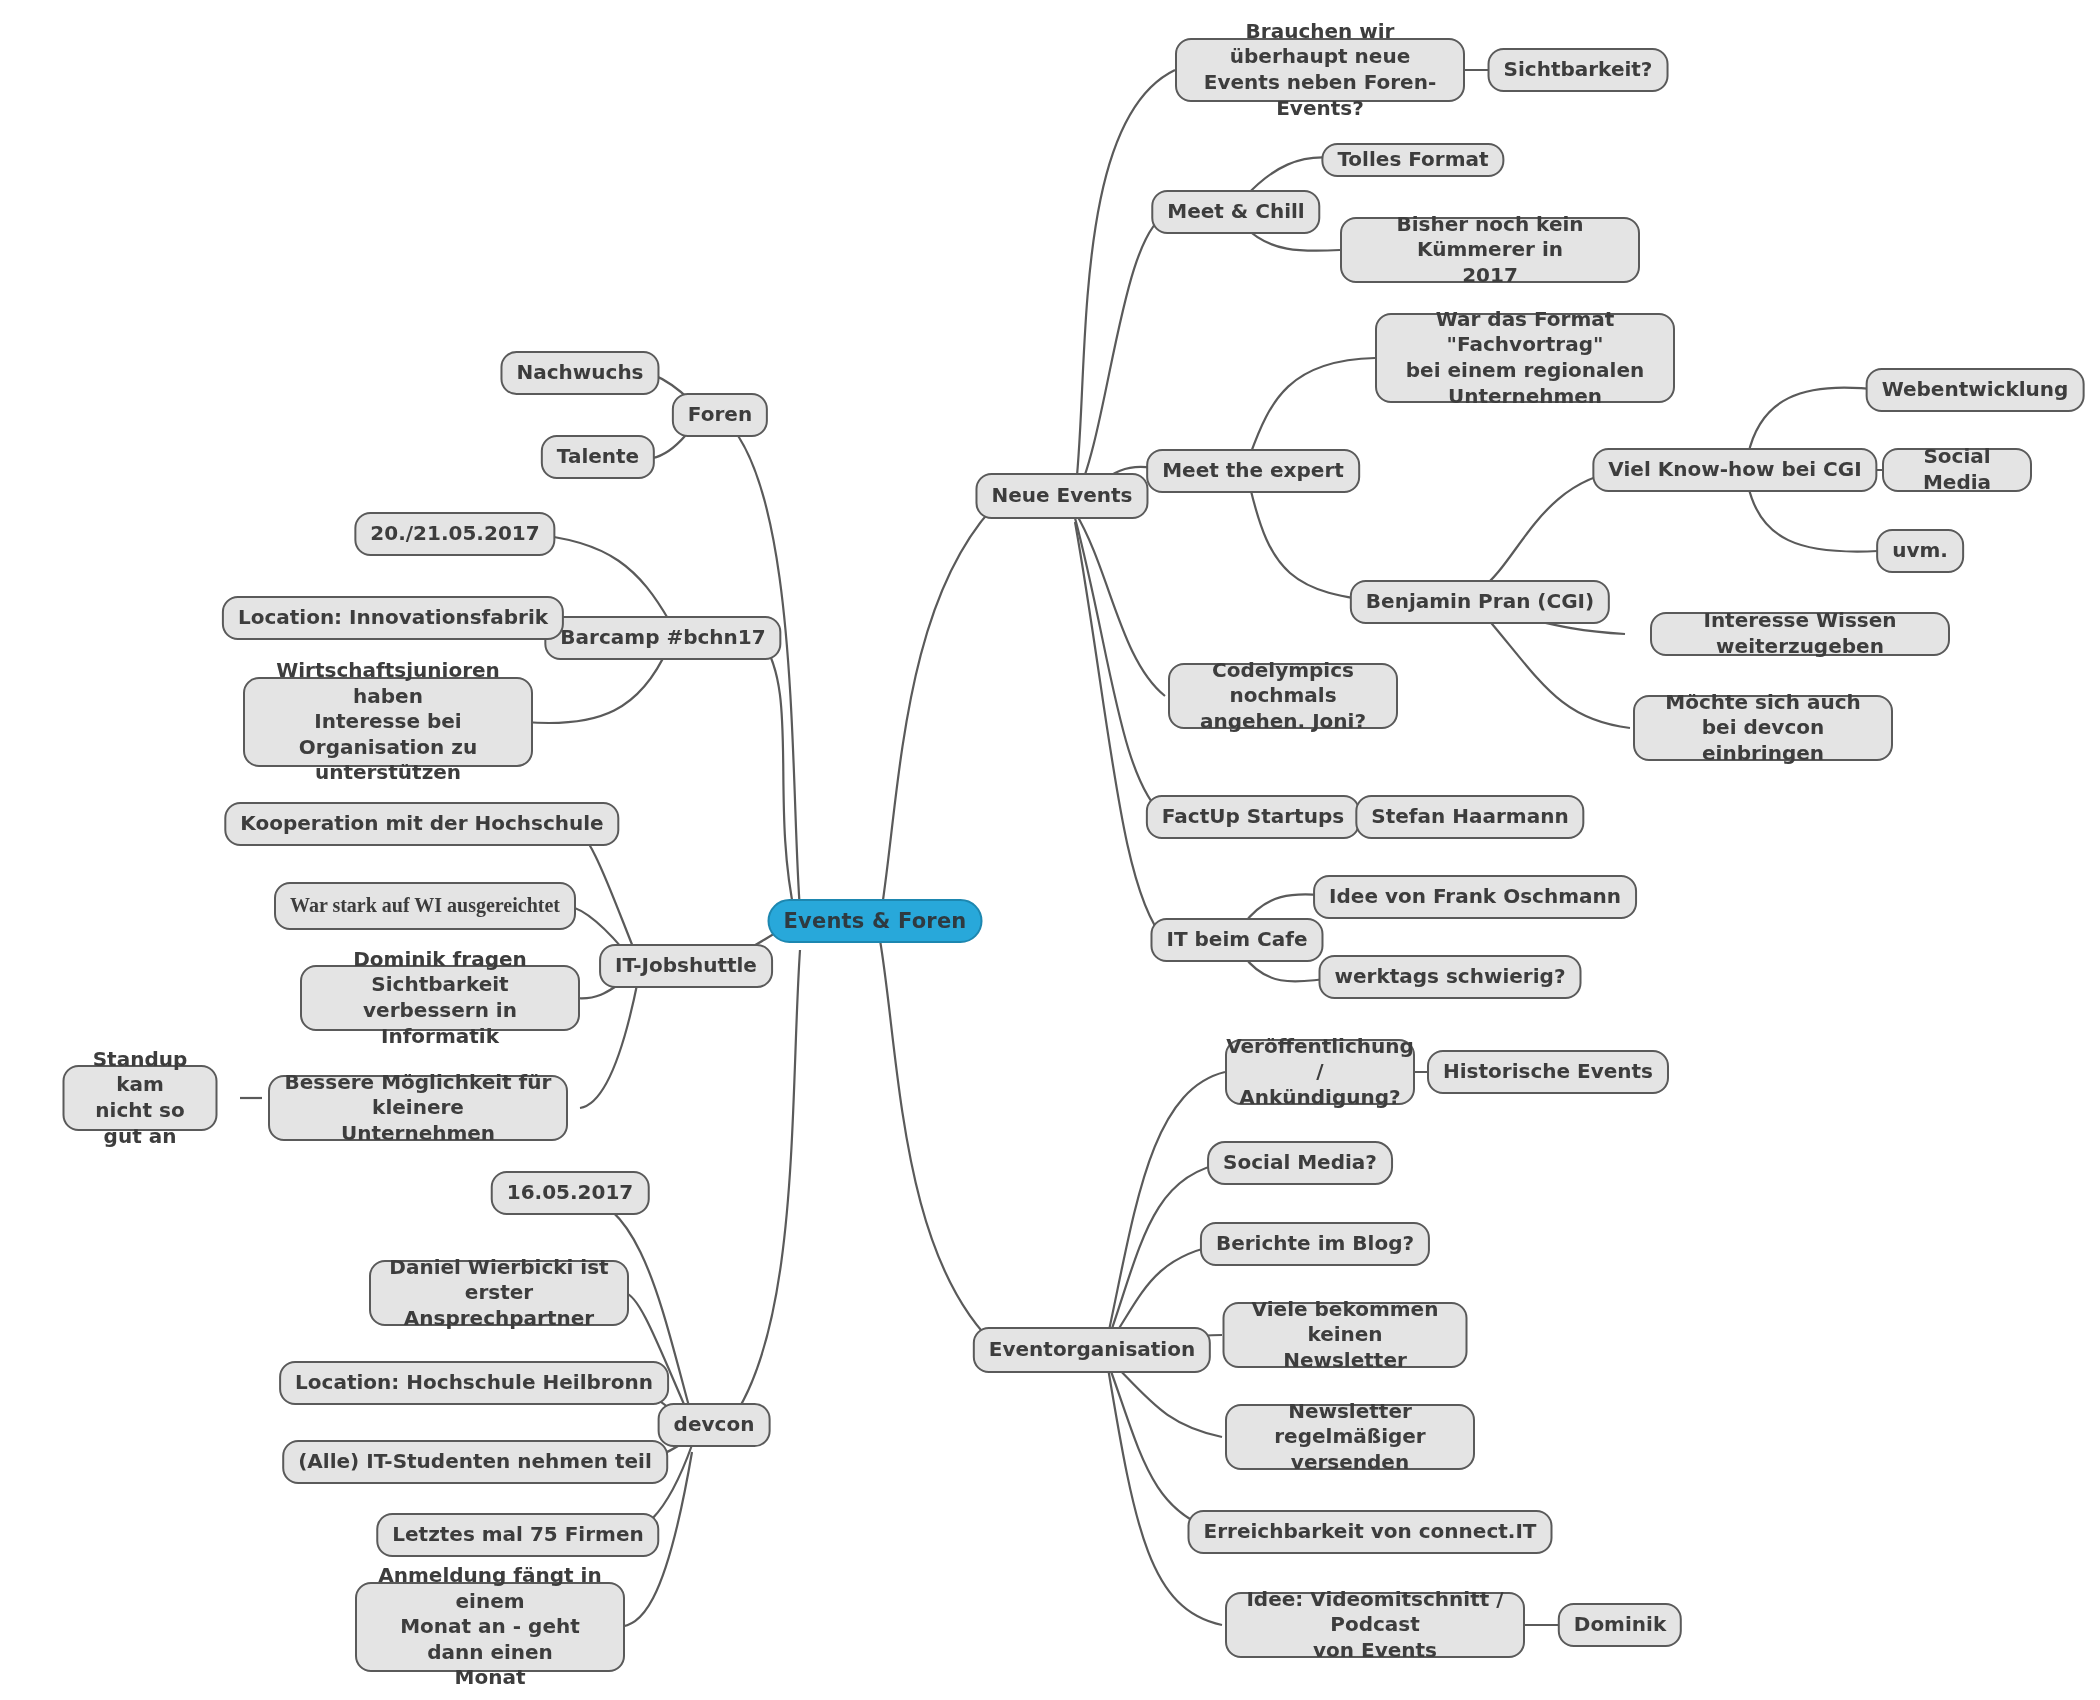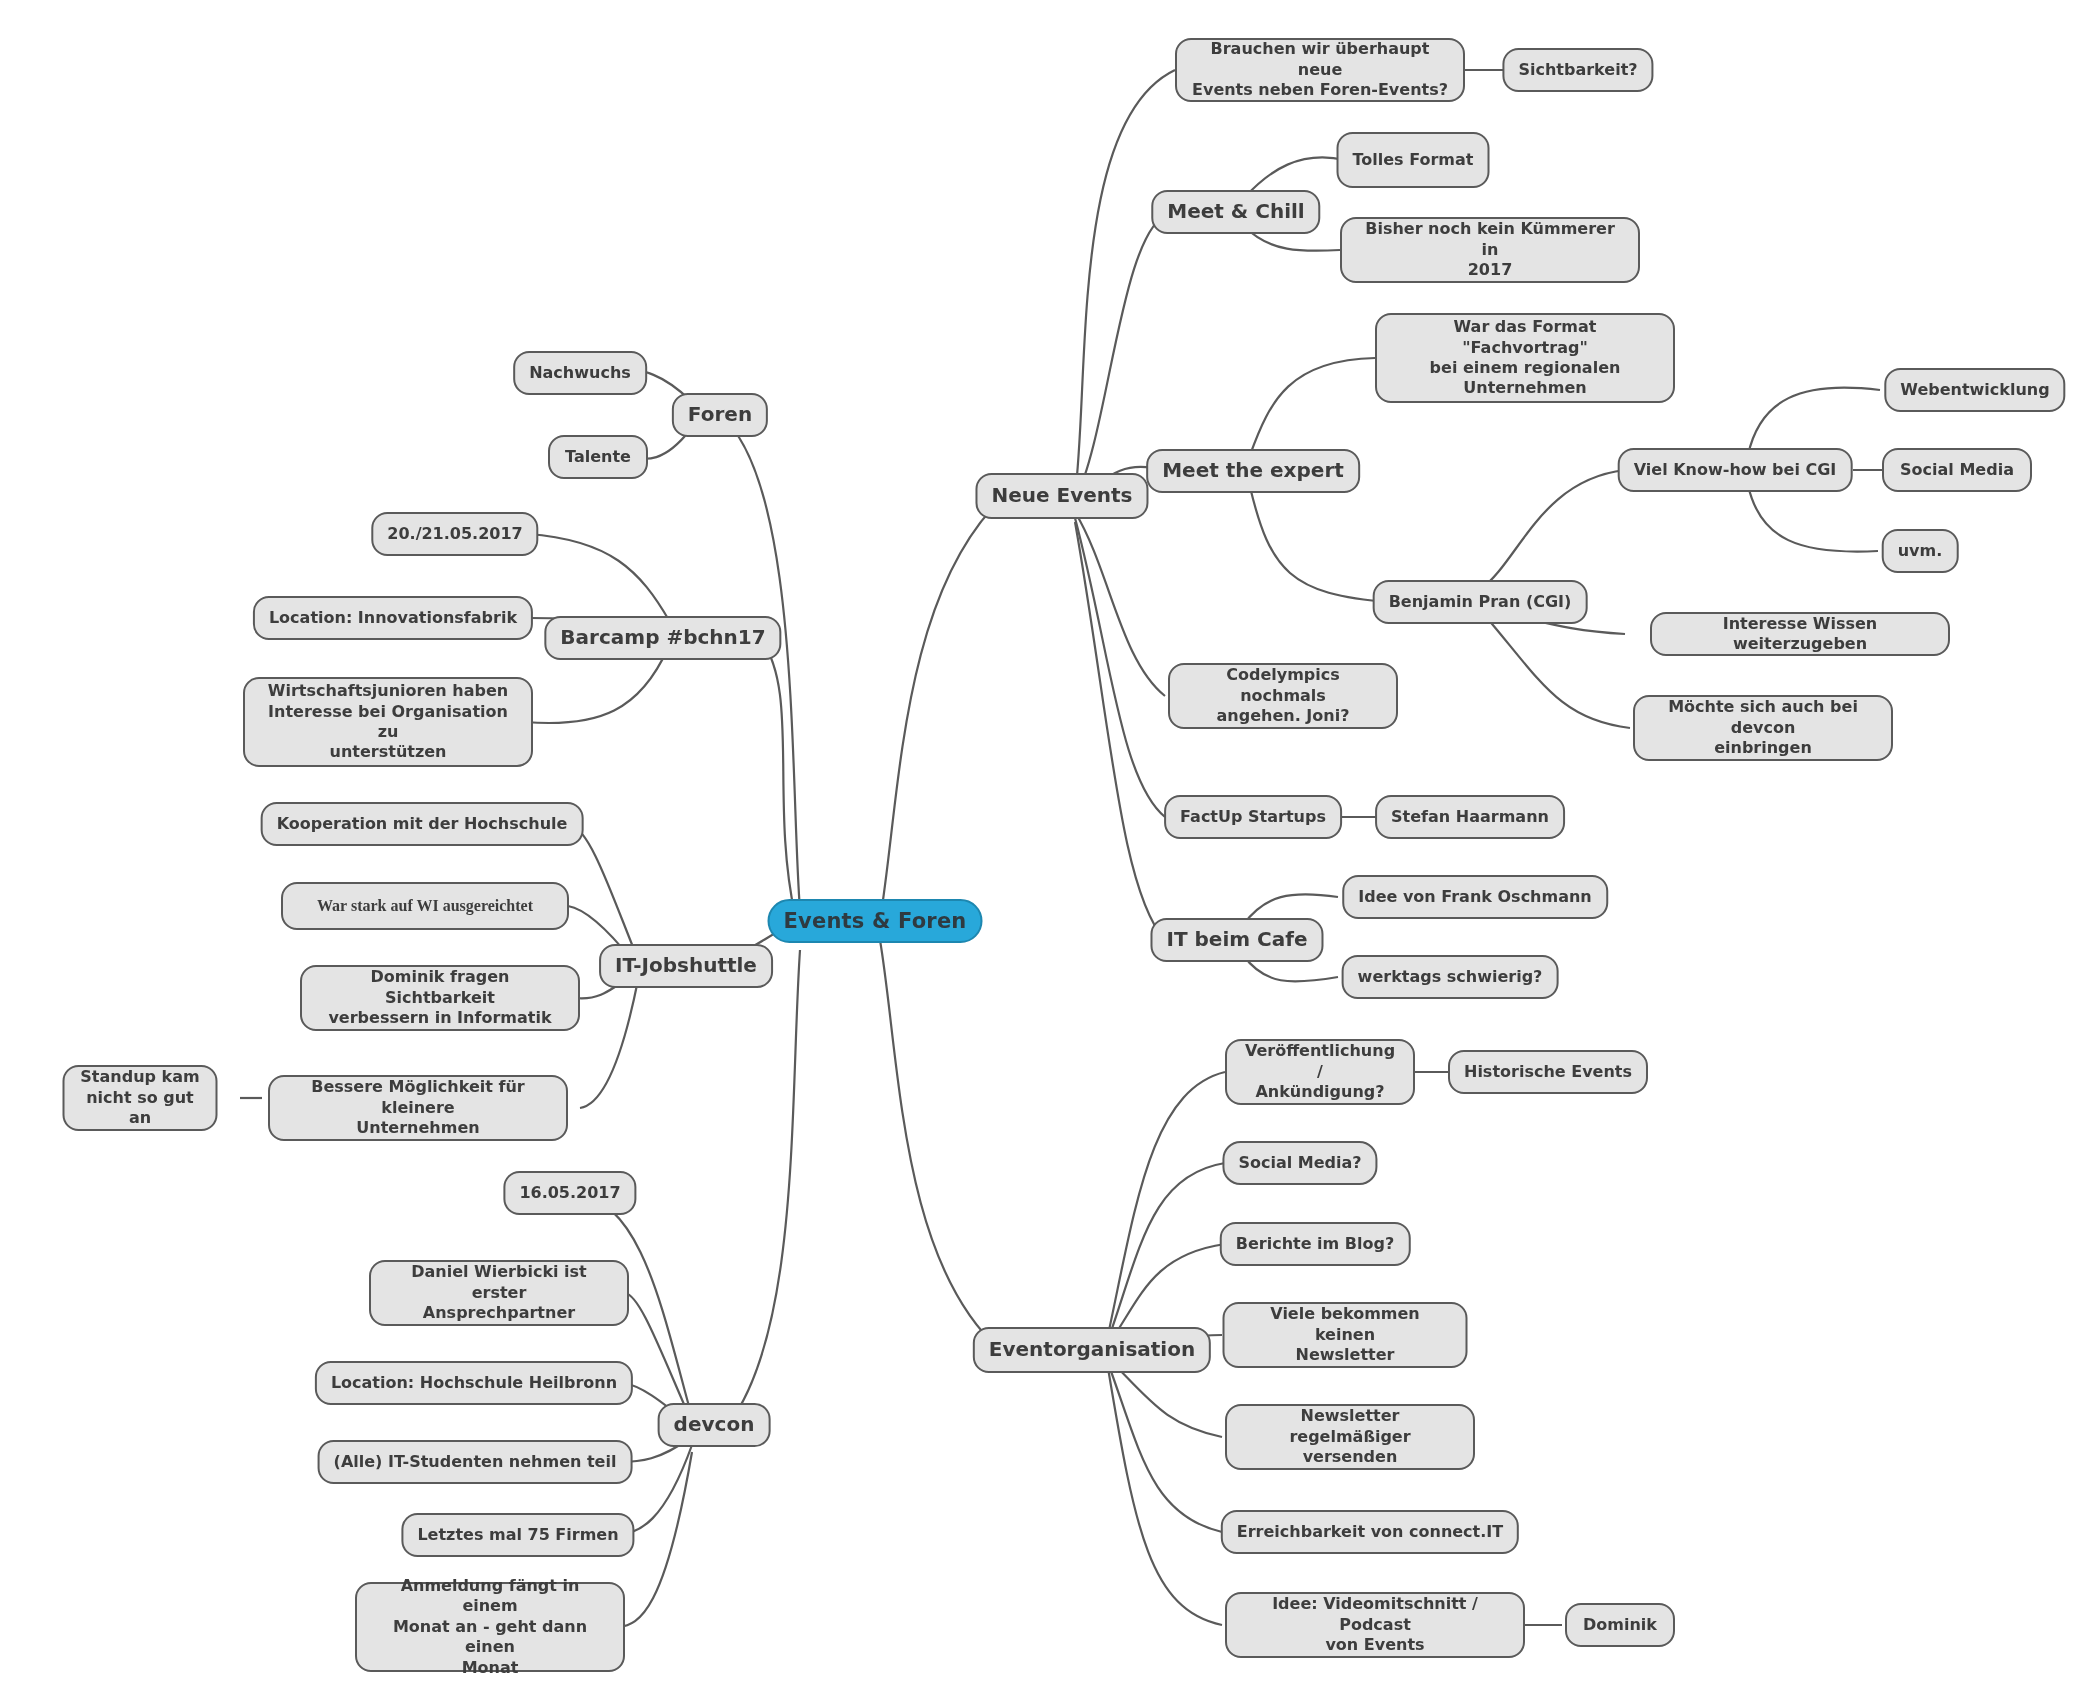--- a/index.html
+++ b/index.html
@@ -31,21 +31,21 @@
     box-sizing: border-box;
     display: flex;
     align-items: center;
     justify-content: center;
     text-align: center;
     background: #e4e4e4;
     border: 2px solid #5a5a5a;
     border-radius: 16px;
     color: #3d3d3d;
     font-weight: bold;
-    font-size: 16px;
+    font-size: 20px;
     line-height: 1.28;
     padding: 6px 14px;
     white-space: pre-line;
     transform: translate(-50%, -50%);
   }
   .node.root {
     background: #28a8da;
     border-color: #1d87b0;
     color: #2f3a40;
     border-radius: 22px;
@@ -141,21 +141,21 @@
 
   <div class="node root" style="left:875px; top:921px; min-width:160px; height:44px;">Events &amp; Foren</div>
 
   <div class="node main" style="left:1062px; top:496px; min-width:130px; height:46px;">Neue Events</div>
 
   <div class="node" style="left:1320px; top:70px; width:290px; height:64px;">Brauchen wir überhaupt neue
 Events neben Foren-Events?</div>
   <div class="node" style="left:1578px; top:70px; min-width:130px; height:44px;">Sichtbarkeit?</div>
 
   <div class="node main" style="left:1236px; top:212px; min-width:130px; height:44px;">Meet &amp; Chill</div>
-  <div class="node" style="left:1413px; top:160px; min-width:150px; height:56px;">Tolles Format</div>
+  <div class="node" style="left:1413px; top:160px; min-width:150px; height:34px;">Tolles Format</div>
   <div class="node" style="left:1490px; top:250px; width:300px; height:66px;">Bisher noch kein Kümmerer in
 2017</div>
 
   <div class="node main" style="left:1253px; top:471px; min-width:170px; height:44px;">Meet the expert</div>
   <div class="node" style="left:1525px; top:358px; width:300px; height:90px;">War das Format "Fachvortrag"
 bei einem regionalen
 Unternehmen</div>
 
   <div class="node" style="left:1480px; top:602px; min-width:200px; height:44px;">Benjamin Pran (CGI)</div>
 

